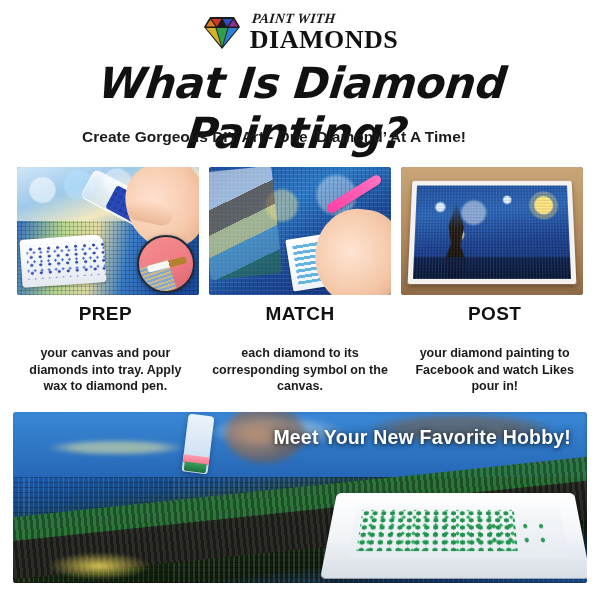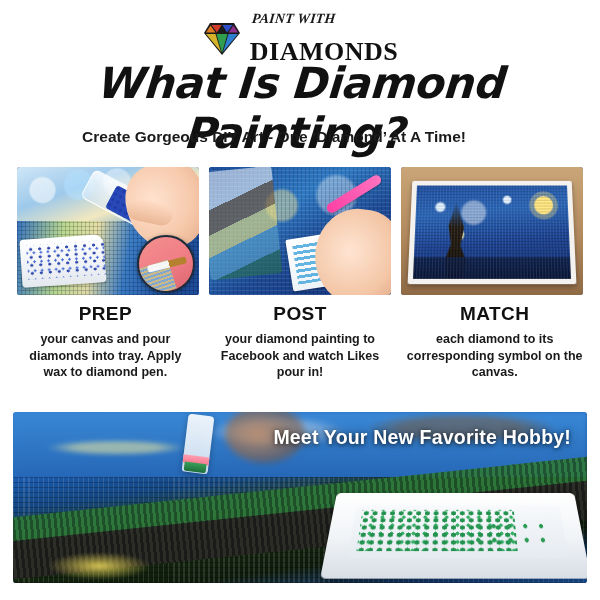--- a/index.html
+++ b/index.html
@@ -20,21 +20,21 @@
   .logo-text { display: flex; flex-direction: column; line-height: 1; }
   .logo-paintwith {
     font-family: "Liberation Serif", serif;
     font-style: italic; font-weight: bold;
     font-size: 14px; letter-spacing: .2px; color: #1a1a1a;
     transform: skewX(-6deg); margin-left: 2px;
   }
   .logo-diamonds {
     font-family: "Liberation Serif", serif;
     font-weight: bold; font-size: 26px; letter-spacing: .5px;
-    color: #111111; margin-top: 13px;
+    color: #111111; margin-top: 1px;
   }
 
   
   .headline {
     position: absolute; left: 0; top: 58px; width: 600px; text-align: center;
     font-family: "DejaVu Sans", sans-serif;
     font-weight: bold; font-style: italic;
     font-size: 43px; letter-spacing: -0.5px;
     color: #111111;
     transform: skewX(-6deg);
@@ -212,21 +212,21 @@
   }
 
   
   .captions { position: absolute; left: 17px; top: 303px; width: 566px; display: flex; gap: 18px; }
   .cap { width: 182px; text-align: center; }
   .cap-title {
     font-family: "Liberation Sans", sans-serif;
     font-weight: bold; font-size: 19px; color: #111; letter-spacing: .4px;
   }
   .cap-body {
-    margin-top: 6px;
+    margin-top: 20px;
     font-family: "Liberation Sans", sans-serif;
     font-weight: bold; font-size: 12.5px; line-height: 1.33; color: #1a1a1a;
   }
 
   
   .banner {
     position: absolute; left: 13px; top: 412px; width: 574px; height: 171px;
     border-radius: 3px; overflow: hidden;
     background: linear-gradient(170deg,#2f7fd0 0%, #1f63b4 40%, #14407f 100%);
   }
@@ -382,26 +382,26 @@
     </div>
 
   </div>
 
   <div class="captions">
     <div class="cap">
       <div class="cap-title">PREP</div>
       <div class="cap-body">your canvas and pour diamonds into tray. Apply wax to diamond pen.</div>
     </div>
     <div class="cap">
+      <div class="cap-title">MATCH</div>
+      <div class="cap-body">each diamond to its corresponding symbol on the canvas.</div>
+    </div>
+    <div class="cap">
       <div class="cap-title">POST</div>
       <div class="cap-body">your diamond painting to Facebook and watch Likes pour in!</div>
-    </div>
-    <div class="cap">
-      <div class="cap-title">MATCH</div>
-      <div class="cap-body">each diamond to its corresponding symbol on the canvas.</div>
     </div>
   </div>
 
   <div class="banner">
     <div class="b-blurtop"></div>
     <div class="b-mosaic"></div>
     <div class="b-greenband"></div>
     <div class="b-darkband"></div>
     <div class="b-yellow"></div>
     <div class="b-thumb"></div>

